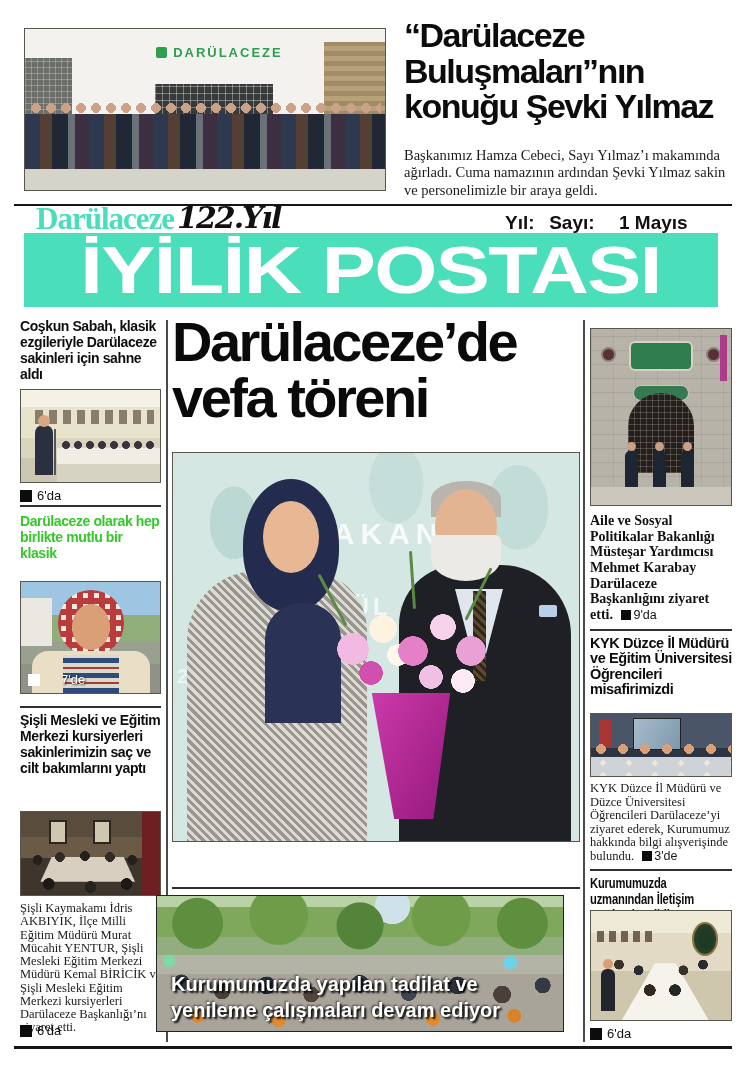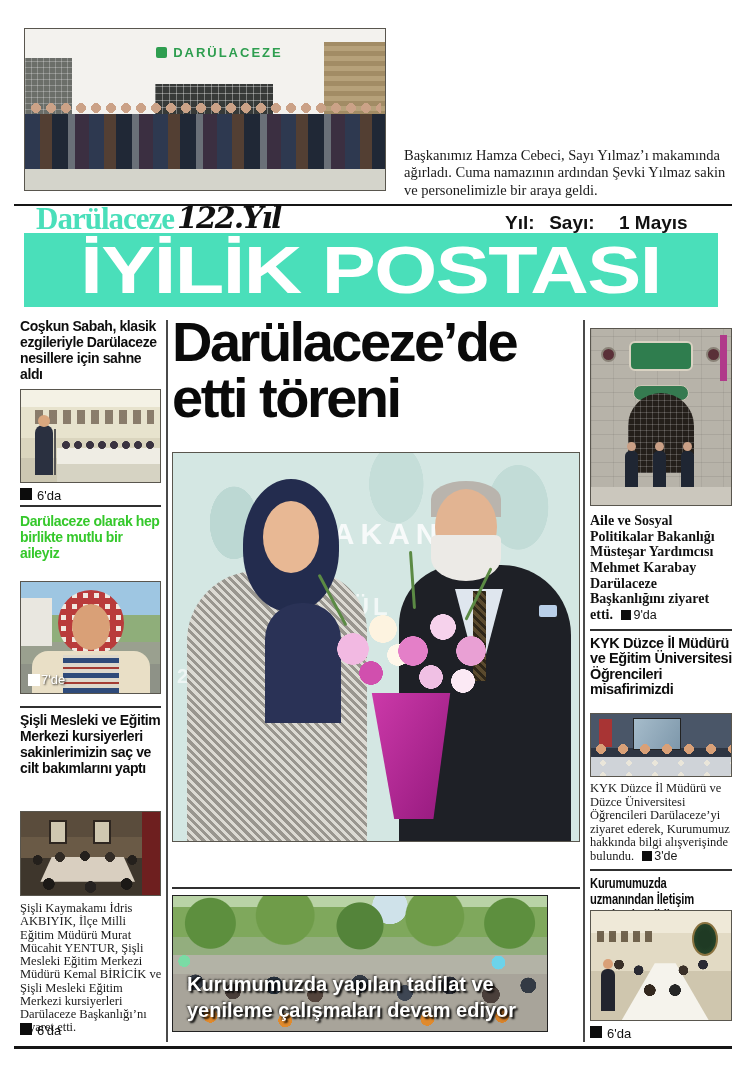--- a/index.html
+++ b/index.html
@@ -27,24 +27,24 @@
 
   
   .lc-head{position:absolute;left:20px;width:141px;font-size:14px;line-height:1.15;font-weight:800;letter-spacing:-0.4px;color:#0d0d0d}
   .lc-head.green{color:#35C82B}
   .lc-body{position:absolute;left:20px;width:142px;font-family:"Liberation Serif",serif;font-size:12.5px;line-height:1.06;color:#1a1a1a}
   .rc-head{position:absolute;left:590px;width:142px;font-size:14.5px;line-height:1.06;font-weight:800;letter-spacing:-0.4px;color:#0d0d0d}
   .rc-body{position:absolute;left:590px;width:142px;font-family:"Liberation Serif",serif;font-size:12.5px;line-height:1.08;color:#1a1a1a}
   .rc-body.bold{font-weight:700;font-size:14px;line-height:1.12;color:#111}
   .rc3-head{position:absolute;left:590px;top:875px;width:178px;font-size:14px;line-height:1.15;font-weight:900;letter-spacing:-0.2px;transform:scaleX(0.8);transform-origin:left top;color:#0c0c0c}
 
-  .ref{position:absolute;display:flex;gap:5px;font-size:13px;color:#111}
+  .ref{position:absolute;display:flex;align-items:center;gap:5px;font-size:13px;color:#111}
   .sq{width:12px;height:12px;background:#0c0c0c;display:inline-block}
   .sq-inline{width:10px;height:10px;margin:0 2px -1px 5px}
-  .ref-overlay{left:7px;bottom:6px;position:absolute;display:flex;align-items:center;gap:1px;font-size:13px;color:#fff;text-shadow:1px 1px 2px rgba(0,0,0,.8)}
+  .ref-overlay{left:7px;bottom:6px;position:absolute;display:flex;align-items:center;gap:21px;font-size:13px;color:#fff;text-shadow:1px 1px 2px rgba(0,0,0,.8)}
   .ref-overlay .sq{background:#fff}
 
   
   .main-headline{position:absolute;left:172px;top:314px;width:408px;font-size:56px;line-height:1.0;font-weight:900;letter-spacing:-2.5px;color:#0a0a0a}
   .caption{position:absolute;left:172px;top:849px;width:408px;font-family:"Liberation Serif",serif;font-size:11.5px;line-height:1.3;color:#1c1c1c}
 
   
   .ph{overflow:hidden;border:1px solid #59564e}
 
   
@@ -126,21 +126,21 @@
   .pm-head{position:absolute;left:262px;top:36px;width:62px;height:76px;border-radius:50%;background:#e2b492}
   .pm-beard{position:absolute;left:258px;top:82px;width:70px;height:46px;border-radius:10% 10% 50% 50%;background:#eceae6}
   .pm-sprig{position:absolute;width:3px;height:58px;background:#5b8a44;border-radius:2px}
   .pm-sprig.s1{left:158px;top:118px;transform:rotate(-28deg)}
   .pm-sprig.s2{left:304px;top:112px;transform:rotate(26deg)}
   .pm-sprig.s3{left:238px;top:98px;transform:rotate(-4deg)}
   .pm-wrap{position:absolute;left:182px;top:240px;width:112px;height:126px;background:linear-gradient(120deg,#d23dae,#8e1578);clip-path:polygon(15% 0,85% 0,70% 100%,35% 100%)}
   .pm-flowers{position:absolute;left:150px;top:146px;width:182px;height:112px;background-image:radial-gradient(circle 16px at 30px 50px,#f2b9e2 97%,transparent),radial-gradient(circle 14px at 60px 30px,#fdf3e0 97%,transparent),radial-gradient(circle 15px at 90px 52px,#e47fc8 97%,transparent),radial-gradient(circle 13px at 120px 28px,#f6d2ec 97%,transparent),radial-gradient(circle 15px at 148px 52px,#e9a0d4 97%,transparent),radial-gradient(circle 12px at 48px 74px,#d14fae 97%,transparent),radial-gradient(circle 12px at 108px 78px,#f0c0e4 97%,transparent),radial-gradient(circle 12px at 140px 82px,#fbe9f4 97%,transparent),radial-gradient(circle 11px at 75px 56px,#fff7ea 97%,transparent)}
 
   
-  .photo-bottom{position:absolute;left:172px;top:895px;width:376px;height:137px;background:linear-gradient(#b9d3a6 0 8%,#7fa85c 8% 30%,#93ae7e 30% 44%,#b3b3a6 44% 58%,#a8a49a 58% 100%);border:1px solid #222}
+  .photo-bottom{position:absolute;left:156px;top:895px;width:408px;height:137px;background:linear-gradient(#b9d3a6 0 8%,#7fa85c 8% 30%,#93ae7e 30% 44%,#b3b3a6 44% 58%,#a8a49a 58% 100%);border:1px solid #222}
   .pb-canopy{position:absolute;inset:0 0 52% 0;background-image:radial-gradient(circle 26px at 10% 42%,#5d8f3e 96%,transparent),radial-gradient(circle 30px at 30% 30%,#6f9c49 96%,transparent),radial-gradient(circle 24px at 50% 46%,#54843a 96%,transparent),radial-gradient(circle 30px at 70% 32%,#6f9c49 96%,transparent),radial-gradient(circle 26px at 90% 42%,#5d8f3e 96%,transparent),radial-gradient(circle 18px at 58% 16%,#cfe2ea 97%,transparent)}
   .pb-people{position:absolute;inset:44% 0 0 0;background-image:radial-gradient(circle 8px at 6% 36%,#333a44 97%,transparent),radial-gradient(circle 8px at 16% 48%,#4a3f3a 97%,transparent),radial-gradient(circle 9px at 27% 40%,#26303c 97%,transparent),radial-gradient(circle 8px at 38% 52%,#53443c 97%,transparent),radial-gradient(circle 9px at 50% 38%,#333a44 97%,transparent),radial-gradient(circle 8px at 62% 50%,#3e4653 97%,transparent),radial-gradient(circle 9px at 74% 40%,#2c2f38 97%,transparent),radial-gradient(circle 9px at 85% 52%,#4a3f3a 97%,transparent),radial-gradient(circle 8px at 95% 40%,#333a44 97%,transparent),radial-gradient(circle 7px at 10% 80%,#e08a2d 97%,transparent),radial-gradient(circle 7px at 30% 86%,#e08a2d 97%,transparent),radial-gradient(circle 7px at 68% 84%,#e08a2d 97%,transparent),radial-gradient(circle 7px at 88% 80%,#d8832a 97%,transparent),radial-gradient(circle 7px at 87% 10%,#6cd3ea 97%,transparent),radial-gradient(circle 6px at 3% 8%,#7adba5 97%,transparent)}
   .pb-overlay{position:absolute;left:14px;bottom:8px;width:382px;color:#fff;font-size:20px;font-weight:800;line-height:1.3;letter-spacing:0;text-shadow:2px 2px 2px rgba(0,0,0,.95),-1px -1px 2px rgba(0,0,0,.6)}
 </style>
 </head>
 <body>
 
 <div class="page">
 
   <div class="photo-top ph">
@@ -149,56 +149,57 @@
     <div class="pt-wood"></div>
     <div class="pt-sign">
       <span class="pt-logo"></span>
       <span>DARÜLACEZE</span>
     </div>
     <div class="pt-heads"></div>
     <div class="pt-bodies"></div>
     <div class="pt-floor"></div>
   </div>
 
+  <div class="top-headline">“Darülaceze Buluşmaları”nın konuğu Şevki Yılmaz</div>
   <div class="top-summary">Başkanımız Hamza Cebeci, Sayı Yılmaz’ı makamında ağırladı. Cuma namazının ardından Şevki Yılmaz sakin ve personelimizle bir araya geldi.</div>
 
   <div class="rule-top"></div>
   <div class="brand-row">
     <span class="brand">Darülaceze</span>
     <span class="anniv">122.Yıl</span>
   </div>
   <div class="issue-info">
     <span>Yıl: 3</span>
     <span>Sayı: 17</span>
     <span>1 Mayıs 2017</span>
   </div>
   <div class="banner">
     <span class="banner-title">İYİLİK POSTASI</span>
   </div>
 
   <div class="vrule v1"></div>
   <div class="vrule v2"></div>
   <div class="rule-bottom"></div>
 
-  <div class="lc-head" style="top:318px">Coşkun Sabah, klasik ezgileriyle Darülaceze nesillere için sahne aldı</div>
+  <div class="lc-head" style="top:318px">Coşkun Sabah, klasik ezgileriyle Darülaceze sakinleri için sahne aldı</div>
   <div class="photo-l1 ph">
     <div class="pl1-pics"></div>
     <div class="pl1-audience"></div>
     <div class="pl1-heads"></div>
     <div class="pl1-speaker"></div>
     <div class="pl1-speakerhead"></div>
     <div class="pl1-mic"></div>
   </div>
   <div class="ref" style="left:20px;top:488px">
     <span class="sq"></span>
     <span>6'da</span>
   </div>
   <div class="hr" style="left:20px;top:505px;width:141px"></div>
 
-  <div class="lc-head green" style="top:513px">Darülaceze olarak hep birlikte mutlu bir aileyiz</div>
+  <div class="lc-head green" style="top:513px">Darülaceze olarak hep birlikte mutlu bir klasik</div>
   <div class="photo-l2 ph">
     <div class="pl2-building"></div>
     <div class="pl2-scarf"></div>
     <div class="pl2-face"></div>
     <div class="pl2-vest"></div>
     <div class="pl2-sweater"></div>
     <div class="ref-overlay">
       <span class="sq"></span>
       <span>7'de</span>
     </div>
@@ -212,21 +213,21 @@
     <div class="pl3-curtain"></div>
     <div class="pl3-table"></div>
     <div class="pl3-people"></div>
   </div>
   <div class="lc-body" style="top:902px">Şişli Kaymakamı İdris AKBIYIK, İlçe Milli Eğitim Müdürü Murat Mücahit YENTUR, Şişli Mesleki Eğitim Merkezi Müdürü Kemal BİRİCİK ve Şişli Mesleki Eğitim Merkezi kursiyerleri Darülaceze Başkanlığı’nı ziyaret etti.</div>
   <div class="ref" style="left:20px;top:1023px">
     <span class="sq"></span>
     <span>6'da</span>
   </div>
 
-  <div class="main-headline">Darülaceze’de etti töreni</div>
+  <div class="main-headline">Darülaceze’de vefa töreni</div>
 
   <div class="photo-main ph">
     <div class="pm-damask"></div>
     <div class="pm-t1">N BAKANIM</div>
     <div class="pm-t2">ÜL SAYAN</div>
     <div class="pm-t3">25</div>
     <div class="pm-coat"></div>
     <div class="pm-scarf"></div>
     <div class="pm-face"></div>
     <div class="pm-inner"></div>

